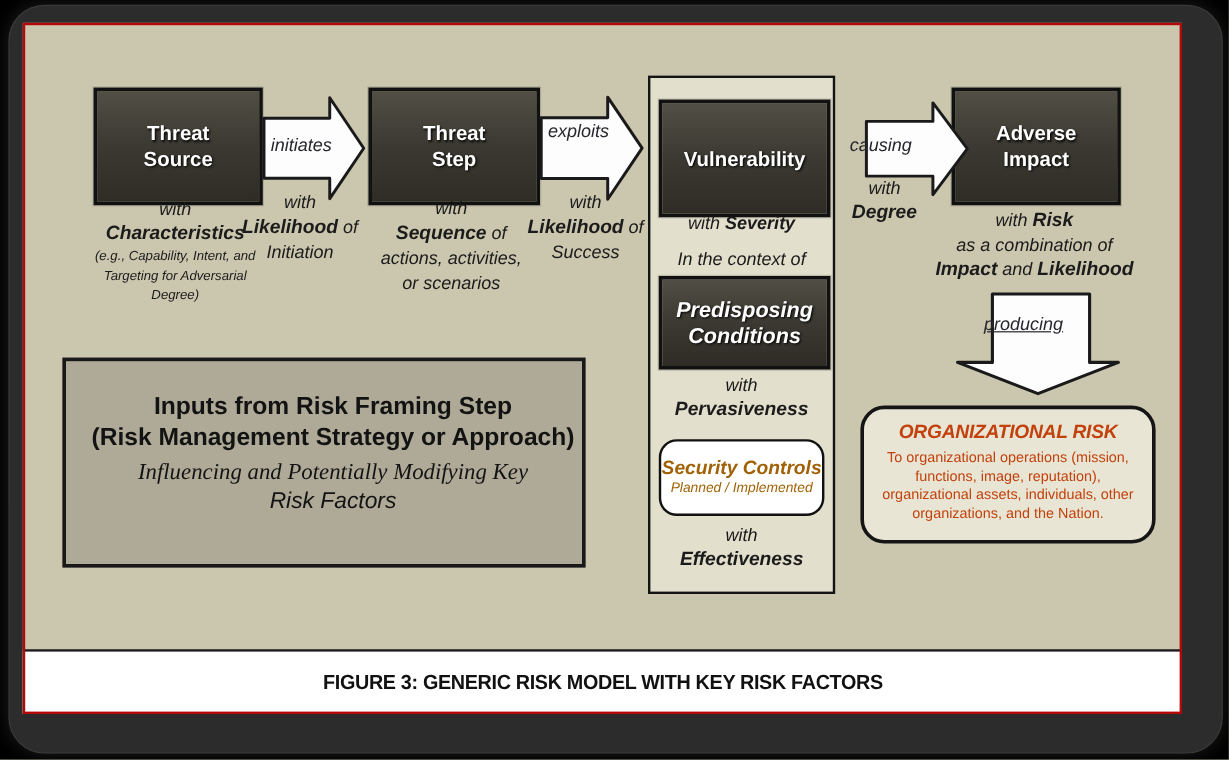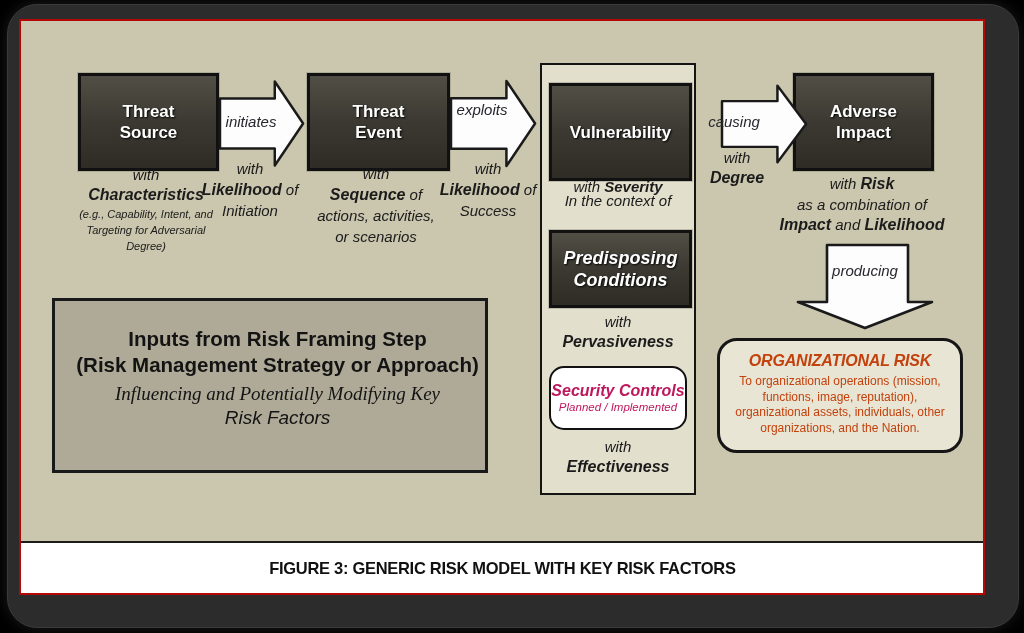--- a/index.html
+++ b/index.html
@@ -39,21 +39,21 @@
   .ann .small{font-size:11px;line-height:16px;}
   .arrow{position:absolute;}
   .arrow svg{display:block;overflow:visible;}
   .arrow polygon{fill:#fdfdfd;stroke:#1a1a1a;stroke-width:2.6;stroke-linejoin:round;}
   .arrow .lbl{
     position:absolute;font-style:italic;font-size:15px;color:#26262e;text-align:center;
   }
   .secbox{
     position:absolute;left:530px;top:347px;width:138px;height:64px;background:#fff;
     border:2.5px solid #111;border-radius:15px;box-sizing:border-box;
-    display:flex;flex-direction:column;align-items:center;justify-content:center;text-align:center;color:#be185d;
+    display:flex;flex-direction:column;align-items:center;justify-content:center;text-align:center;color:#a16207;
   }
   .secbox .t{font-weight:bold;font-style:italic;font-size:16px;line-height:18px;}
   .secbox .s{font-style:italic;font-size:11.5px;line-height:14px;}
   .orgbox{
     position:absolute;left:698px;top:319px;width:246px;height:115px;background:#e9e5d4;
     border:3px solid #151515;border-radius:20px;box-sizing:border-box;text-align:center;color:#c2410c;
   }
   .orgbox .t{font-weight:bold;font-style:italic;font-size:16px;margin-top:11px;letter-spacing:-.2px;}
   .orgbox .body{font-size:12px;line-height:15.5px;margin-top:4px;padding:0 10px;}
   .inputsbox{
@@ -72,34 +72,34 @@
 
 <div class="slide">
 
   <div class="darkbox" style="left:59px;top:54px;width:135px;height:92px;">
     <div>Threat</div>
     <div>Source</div>
   </div>
 
   <div class="darkbox" style="left:288px;top:54px;width:137px;height:92px;">
     <div>Threat</div>
-    <div>Event</div>
+    <div>Step</div>
   </div>
 
   <div class="column"></div>
 
   <div class="darkbox" style="left:530px;top:64px;width:137px;height:92px;">
     <div>Vulnerability</div>
   </div>
 
   <div class="ann" style="left:521px;top:157px;width:156px;">
     <span>with </span><span class="b">Severity</span>
   </div>
 
-  <div class="ann" style="left:521px;top:171px;width:156px;">
+  <div class="ann" style="left:521px;top:187px;width:156px;">
     <span>In the context of</span>
   </div>
 
   <div class="darkbox" style="left:530px;top:211px;width:137px;height:72px;font-style:italic;font-size:18px;line-height:22px;">
     <div>Predisposing</div>
     <div>Conditions</div>
   </div>
 
   <div class="ann" style="left:521px;top:293px;width:156px;line-height:20px;">
     <div>with</div>
@@ -139,21 +139,21 @@
     <svg width="86" height="80" viewBox="0 0 90 93" preserveAspectRatio="none">
       <polygon points="0,20 58,20 58,2 88,46.5 58,91 58,73 0,73"></polygon>
     </svg>
     <span class="lbl" style="left:0;width:62px;top:29px;">causing</span>
   </div>
 
   <div class="arrow" style="left:779px;top:226px;width:134px;height:84px;">
     <svg width="134" height="84" viewBox="0 0 134 84">
       <polygon points="29,0 110,0 110,57 134,57 67,83 0,57 29,57"></polygon>
     </svg>
-    <span class="lbl" style="left:20px;width:94px;top:17px;">producing</span>
+    <span class="lbl" style="left:8px;width:94px;top:17px;text-decoration:underline;">producing</span>
   </div>
 
   <div class="ann" style="left:36px;top:146px;width:182px;">
     <div style="line-height:19px;">with</div>
     <div class="b big" style="line-height:22px;">Characteristics</div>
     <div class="small">(e.g., Capability, Intent, and</div>
     <div class="small">Targeting for Adversarial</div>
     <div class="small">Degree)</div>
   </div>
 

